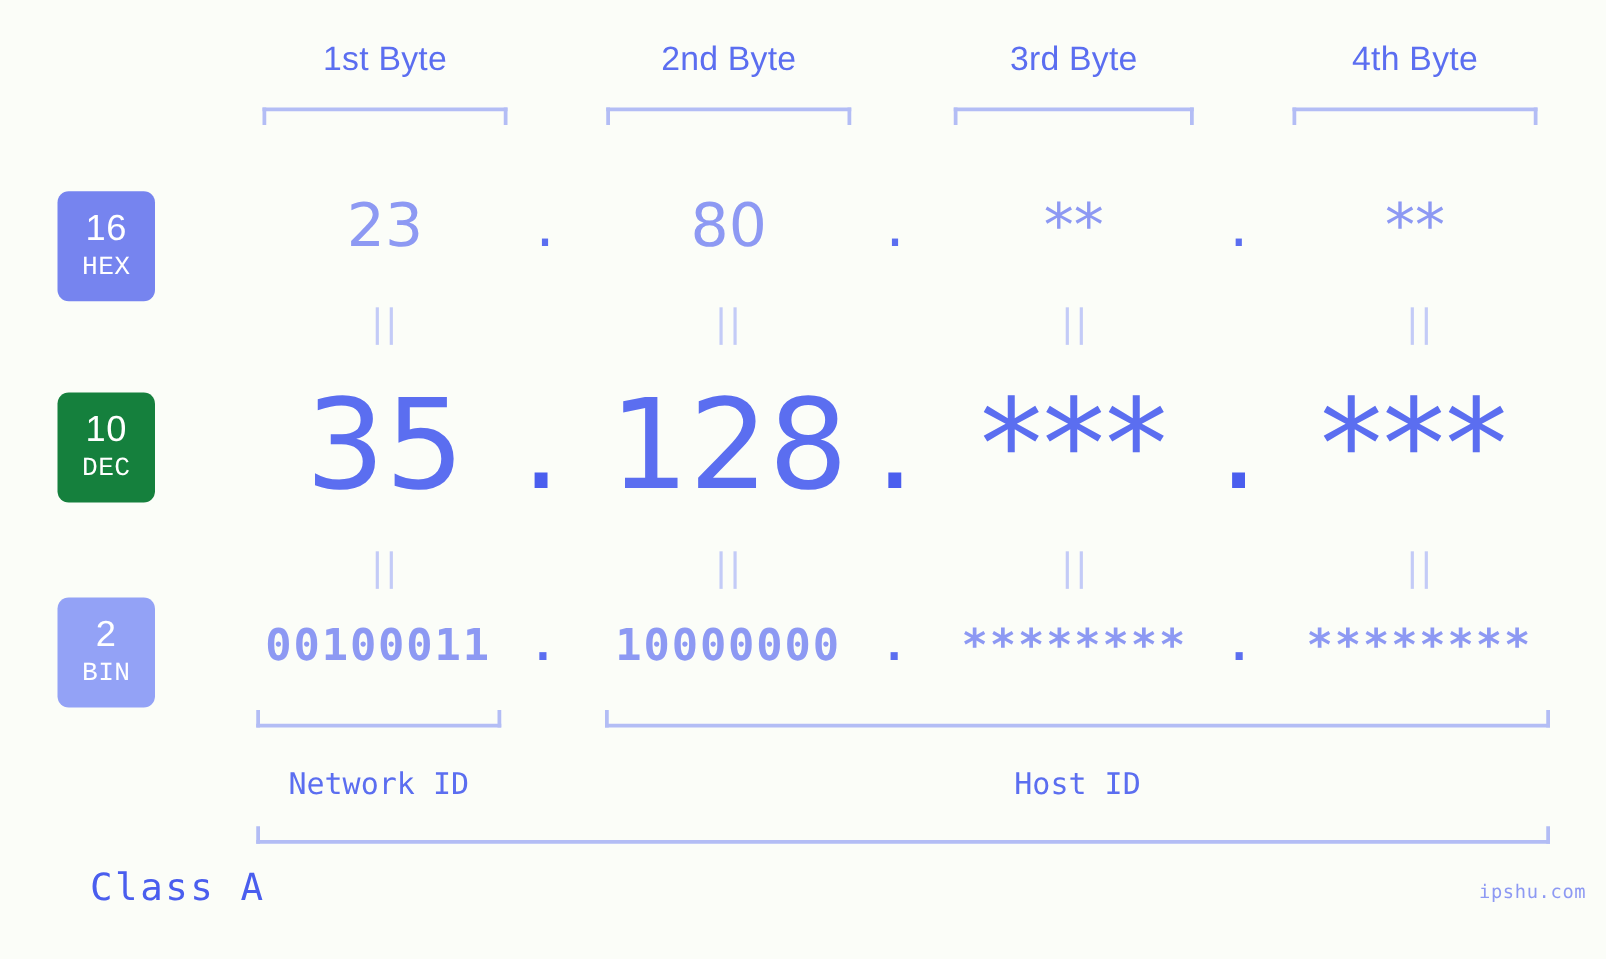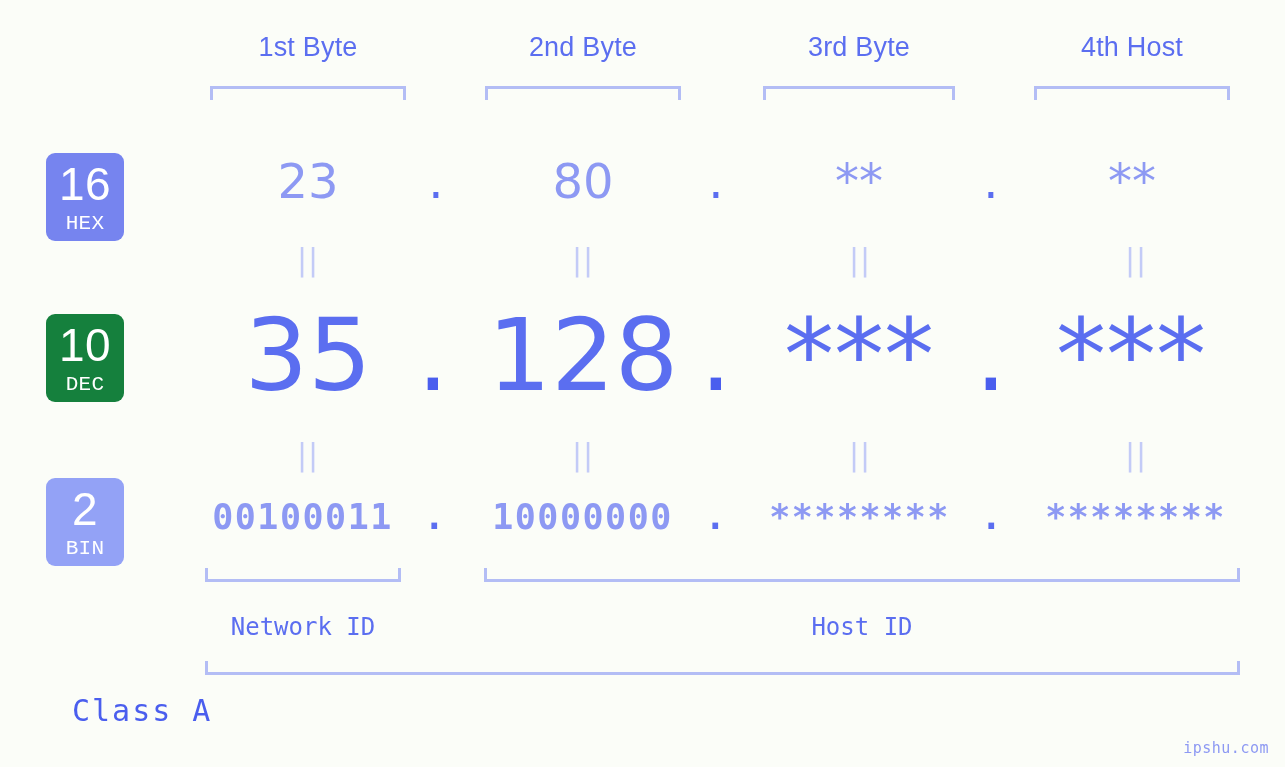--- a/index.html
+++ b/index.html
@@ -62,21 +62,21 @@
     height: 88px;
     border-radius: 9px;
     color: #ffffff;
     display: flex;
     flex-direction: column;
     align-items: center;
     justify-content: center;
     line-height: 1;
   }
   .badge .num {
-    font-size: 46px;
+    font-size: 29px;
     font-weight: 400;
     letter-spacing: 0.5px;
   }
   .badge .sub {
     font-size: 21px;
     font-weight: 400;
     margin-top: 6px;
     letter-spacing: 0.3px;
     font-family: Liberation Mono, monospace;
   }
@@ -185,21 +185,21 @@
   #class-label-inner {
     display: inline-block;
     position: relative;
     left: 72px;
   }
 
   
   #watermark {
     position: absolute;
     right: 16px;
-    top: 739px;
+    top: 704px;
     font-family: "DejaVu Sans Mono", monospace;
     font-size: 15px;
     color: #8d99f3;
     letter-spacing: 0.5px;
   }
 </style>
 </head>
 <body style="background: rgb(251, 253, 248);">
 
 <div id="stage">
@@ -207,21 +207,21 @@
   <div>
     <div class="byte-label" style="left:210px; width:196px;">1st Byte</div>
     <div class="bracket-down" style="left:210px; width:196px;"></div>
 
     <div class="byte-label" style="left:485px; width:196px;">2nd Byte</div>
     <div class="bracket-down" style="left:485px; width:196px;"></div>
 
     <div class="byte-label" style="left:763px; width:192px;">3rd Byte</div>
     <div class="bracket-down" style="left:763px; width:192px;"></div>
 
-    <div class="byte-label" style="left:1034px; width:196px;">4th Host</div>
+    <div class="byte-label" style="left:1034px; width:196px;">4th Byte</div>
     <div class="bracket-down" style="left:1034px; width:196px;"></div>
   </div>
 
   <div class="badge" id="badge-hex" style="background: rgb(118, 132, 239);">
     <span class="num">16</span>
     <span class="sub">HEX</span>
   </div>
   <div class="badge" id="badge-dec" style="background: #15803d;">
     <span class="num">10</span>
     <span class="sub">DEC</span>

